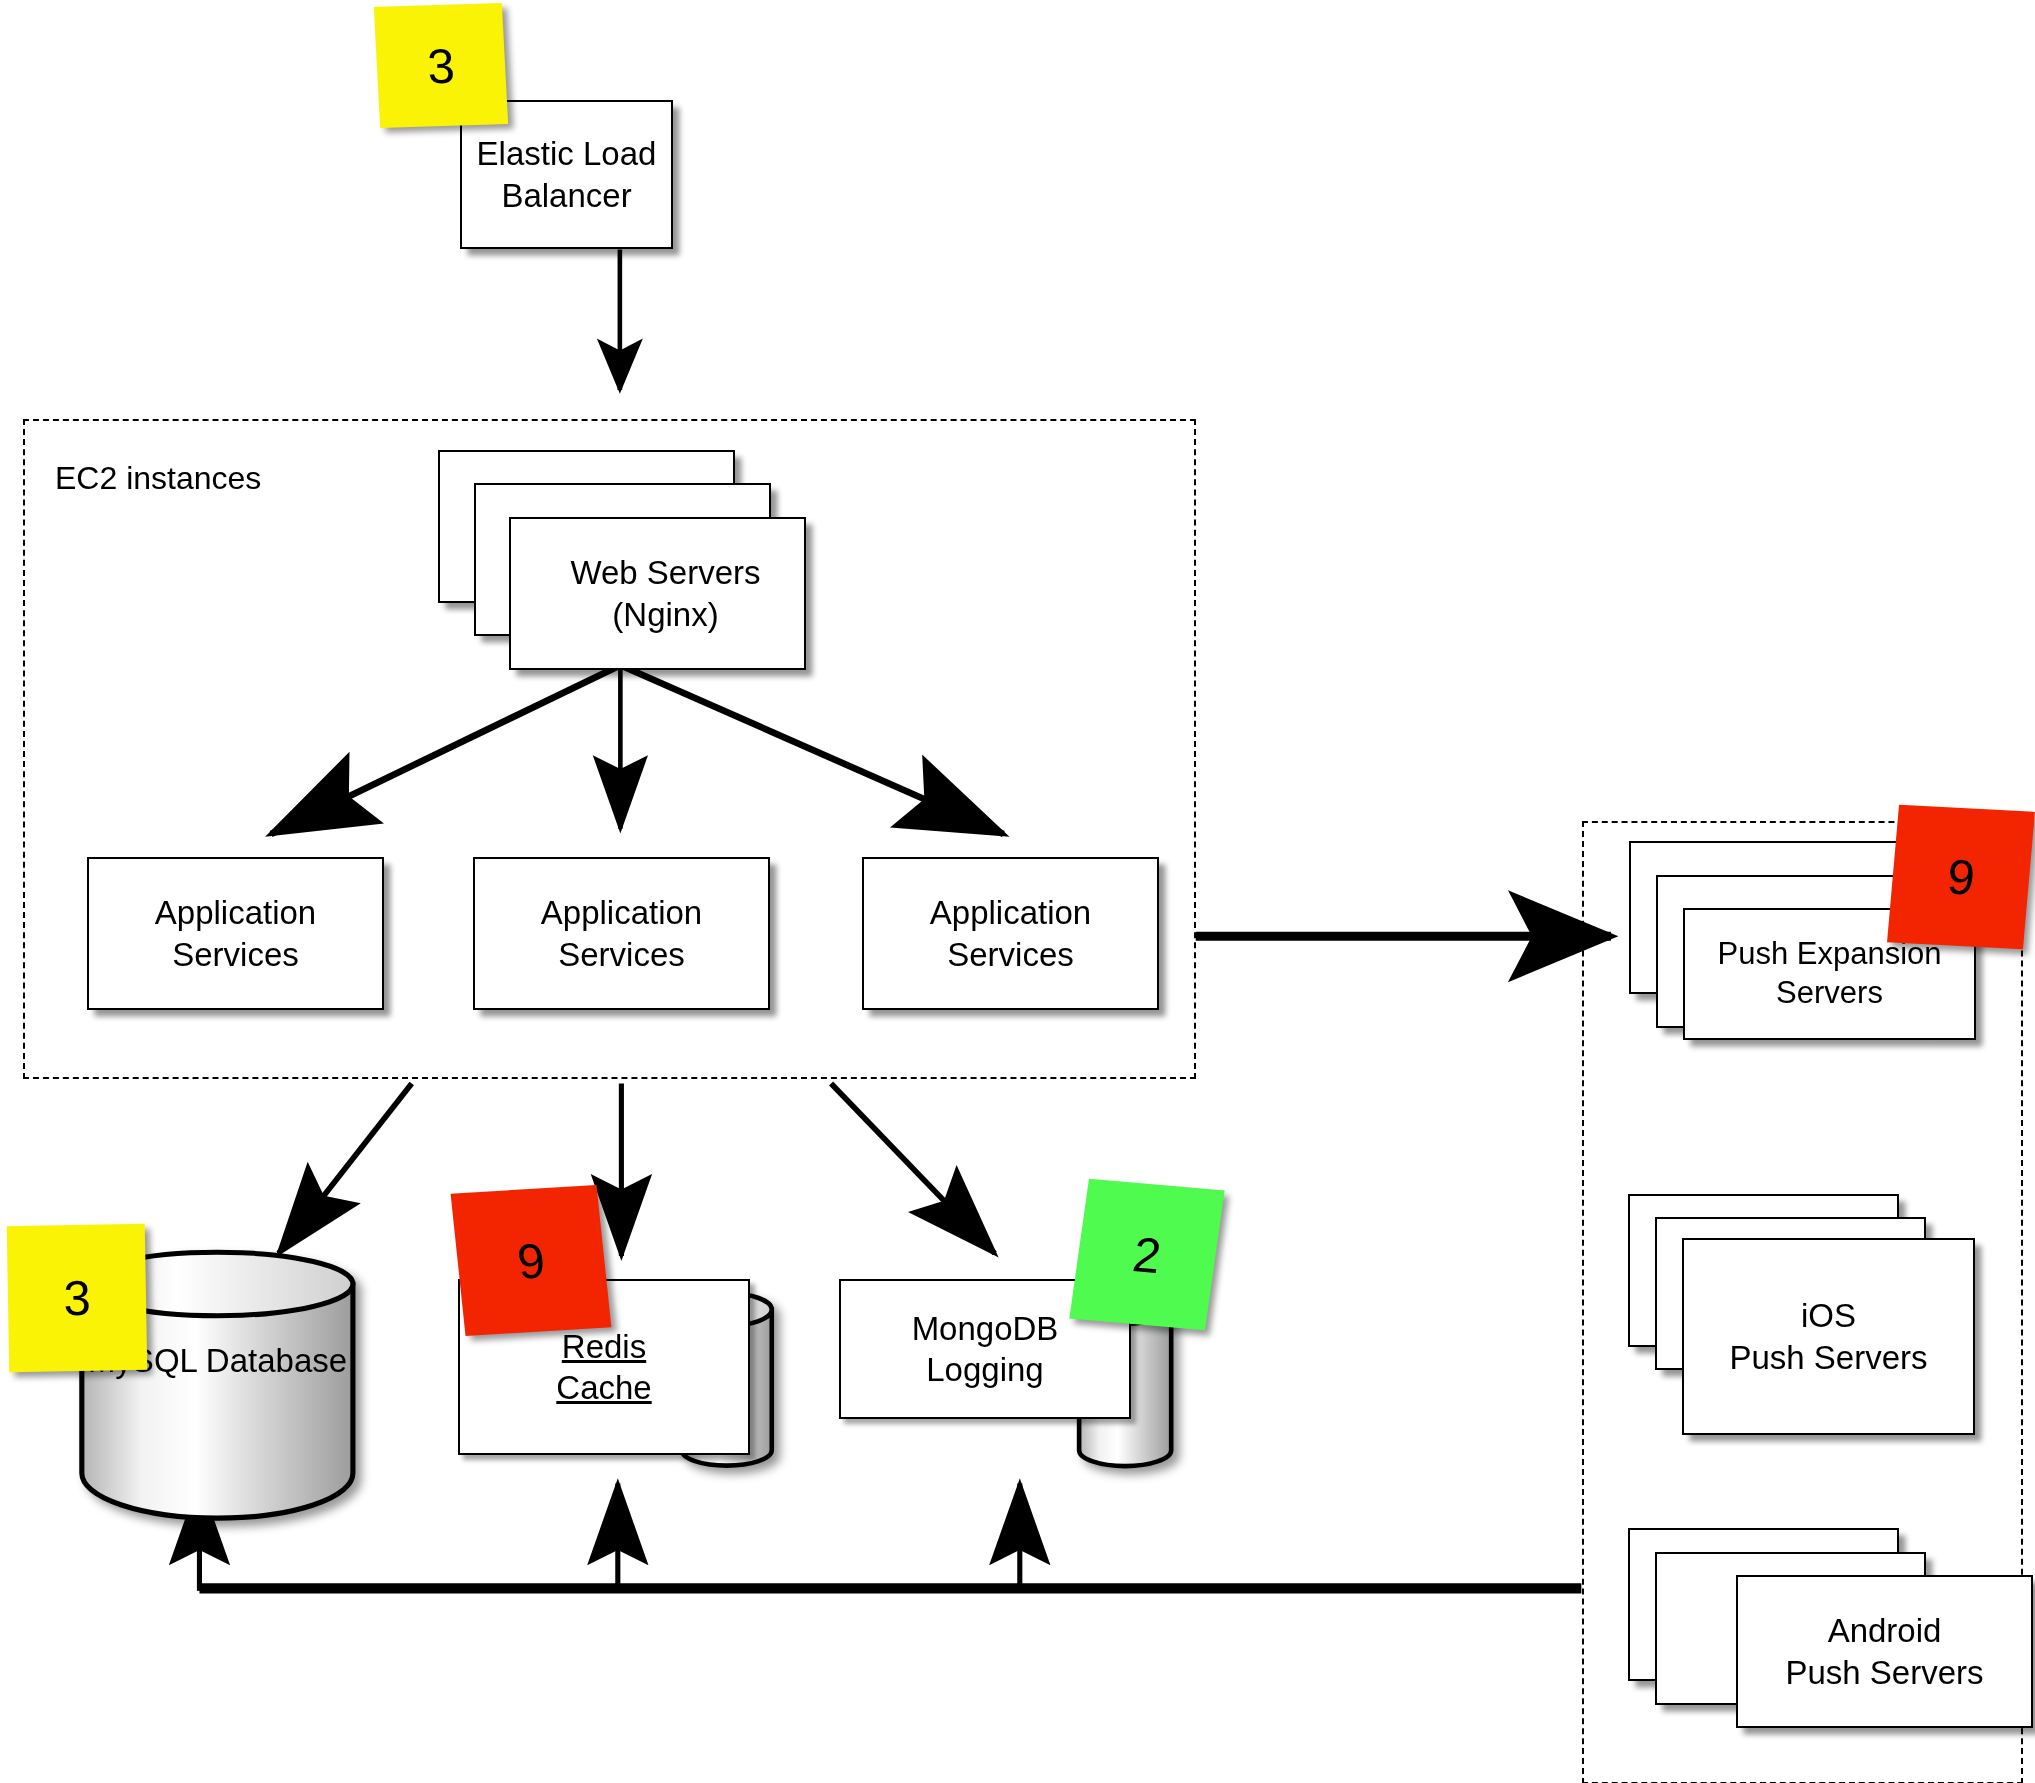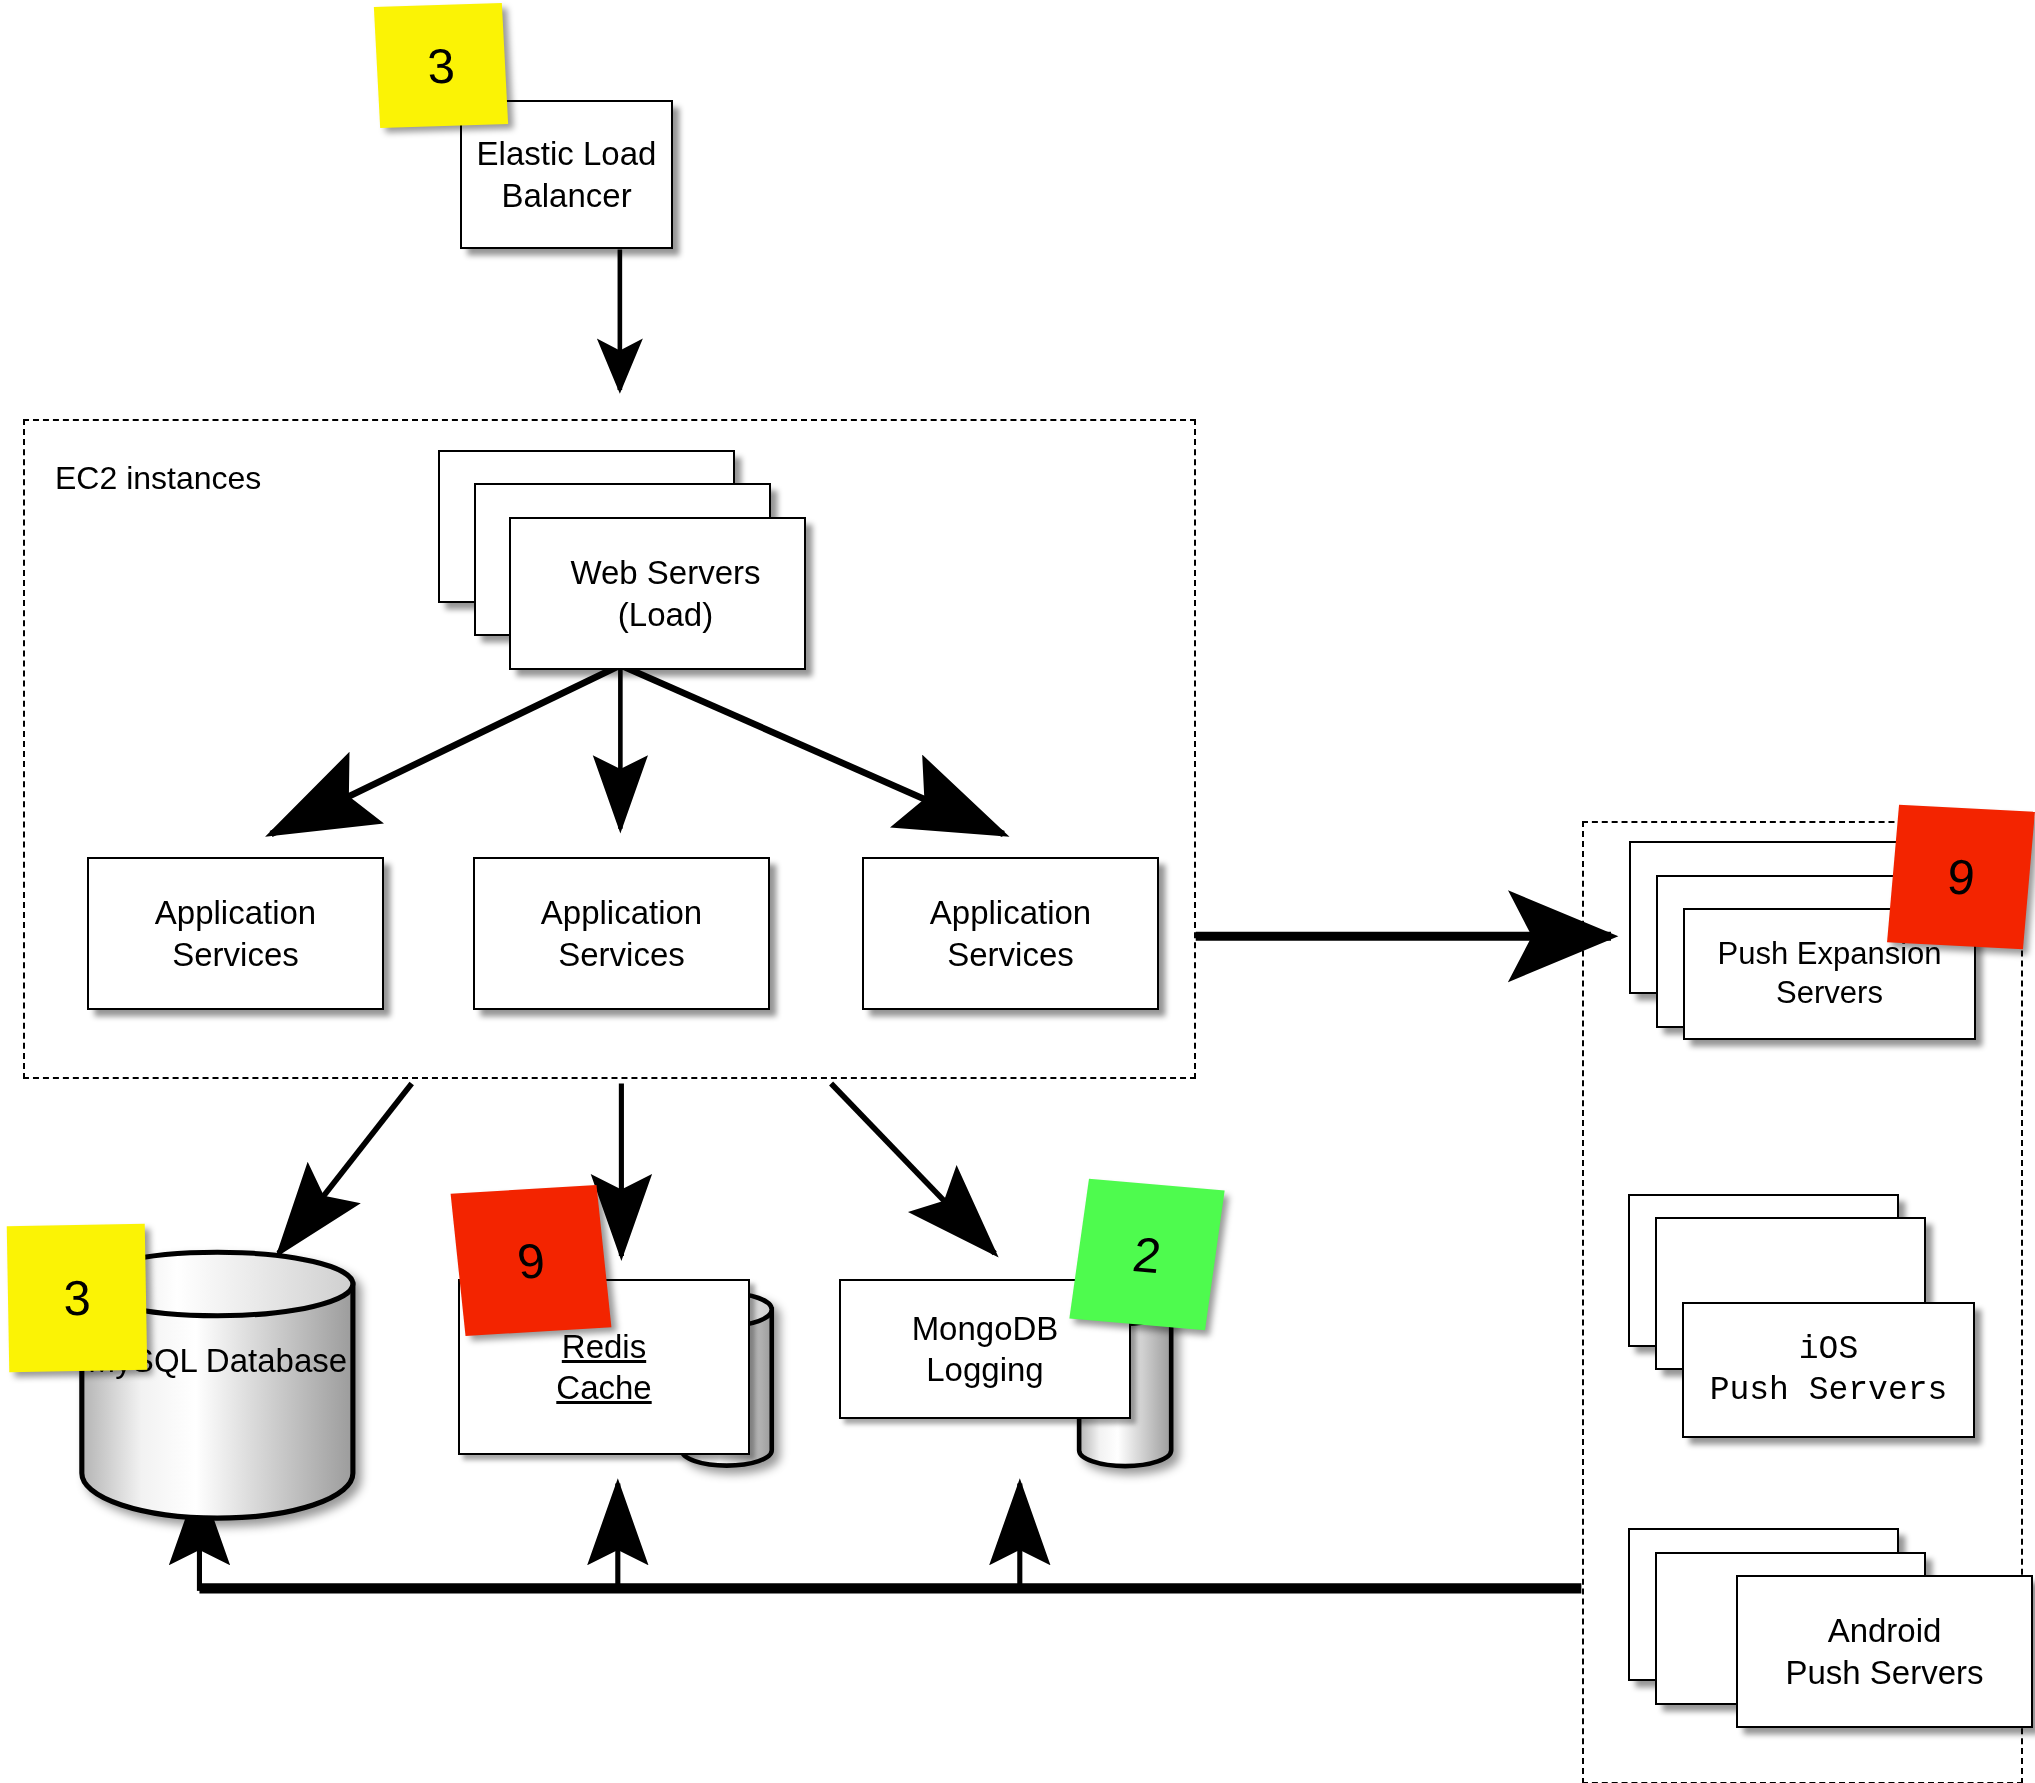--- a/index.html
+++ b/index.html
@@ -179,21 +179,21 @@
     <span class="ln">Balancer</span>
   </div>
   <div class="sticky sticky-yellow sticky-skew-a" style="left:377px; top:5.1px; width:128px; height:121px;">
     <span>3</span>
   </div>
 
   <div class="stack-ghost" style="left:438px; top:450px; width:297px; height:153px;"></div>
   <div class="stack-ghost" style="left:474px; top:483px; width:297px; height:153px;"></div>
   <div class="node-box" style="left:509px; top:517px; width:297px; height:153px;padding-left:16px;">
     <span class="ln">Web Servers</span>
-    <span class="ln">(Load)</span>
+    <span class="ln">(Nginx)</span>
   </div>
 
   <div class="node-box" style="left:87px; top:857px; width:297px; height:153px;">
     <span class="ln">Application</span>
     <span class="ln">Services</span>
   </div>
   <div class="node-box" style="left:473px; top:857px; width:297px; height:153px;">
     <span class="ln">Application</span>
     <span class="ln">Services</span>
   </div>
@@ -231,21 +231,21 @@
   <div class="node-box" style="left:1683px; top:908px; width:293px; height:132px; font-size:31px;">
     <span class="ln">Push Expansion</span>
     <span class="ln">Servers</span>
   </div>
   <div class="sticky sticky-red sticky-skew-b" style="left:1893px; top:808px; width:136px; height:138px;">
     <span>9</span>
   </div>
 
   <div class="stack-ghost" style="left:1628px; top:1194px; width:271px; height:153px;"></div>
   <div class="stack-ghost" style="left:1655px; top:1217px; width:271px; height:153px;"></div>
-  <div class="node-box" style="left:1682px; top:1302px; width:293px; height:136px;font-family:Liberation Mono, monospace;">
+  <div class="node-box" style="left:1682px; top:1238px; width:293px; height:197px;">
     <span class="ln">iOS</span>
     <span class="ln">Push Servers</span>
   </div>
 
   <div class="stack-ghost" style="left:1628px; top:1528px; width:271px; height:153px;"></div>
   <div class="stack-ghost" style="left:1655px; top:1552px; width:271px; height:153px;"></div>
   <div class="node-box" style="left:1736px; top:1575px; width:297px; height:153px;">
     <span class="ln">Android</span>
     <span class="ln">Push Servers</span>
   </div>

